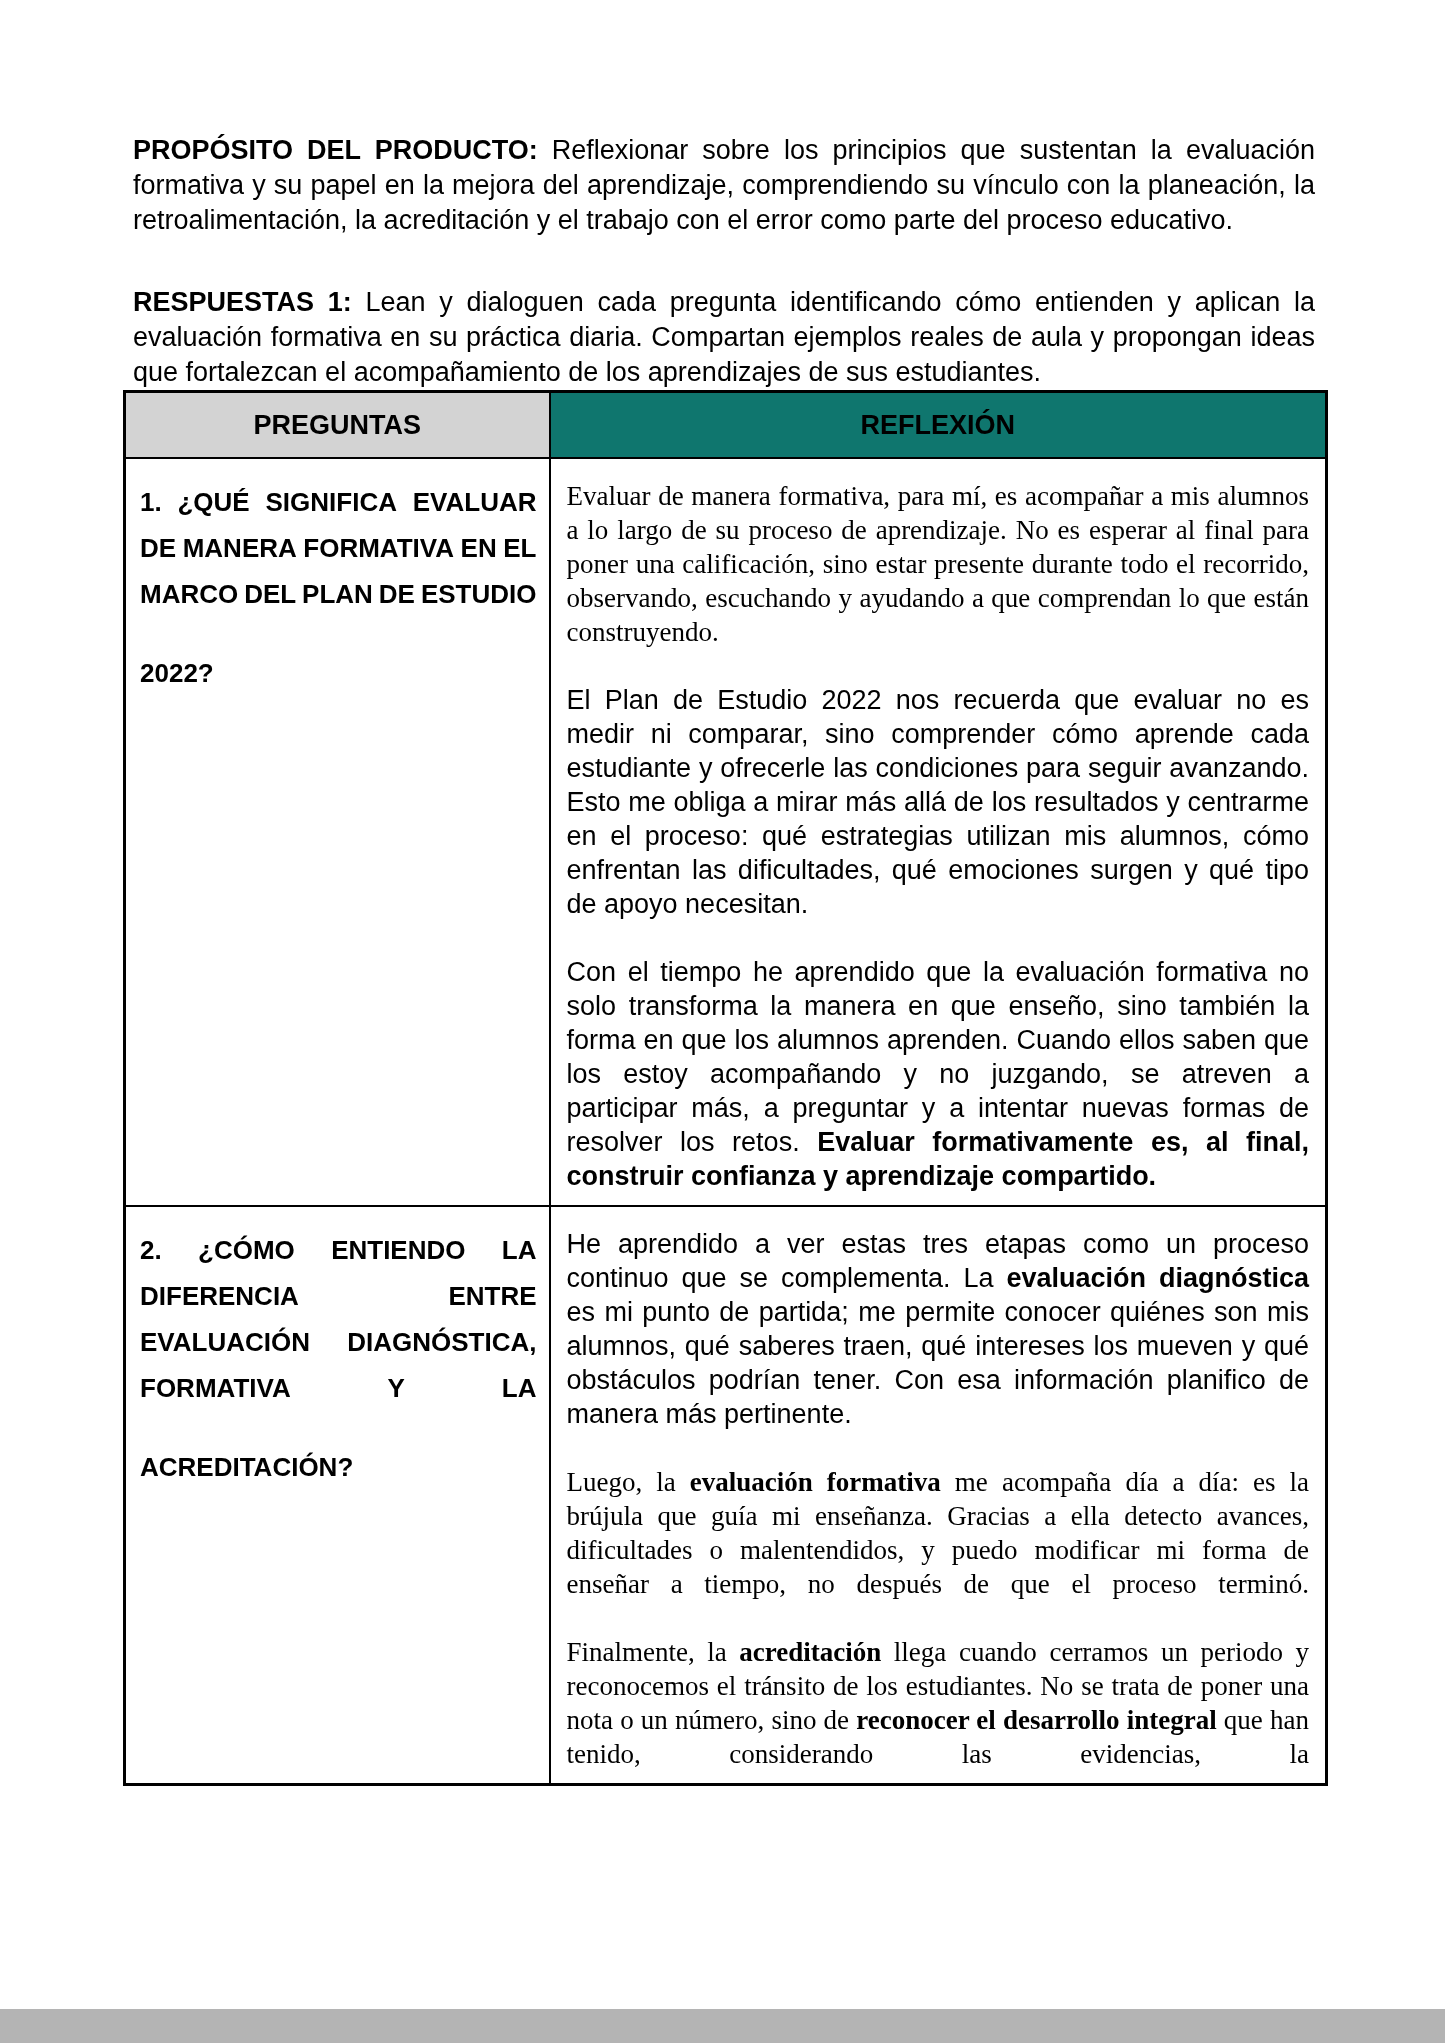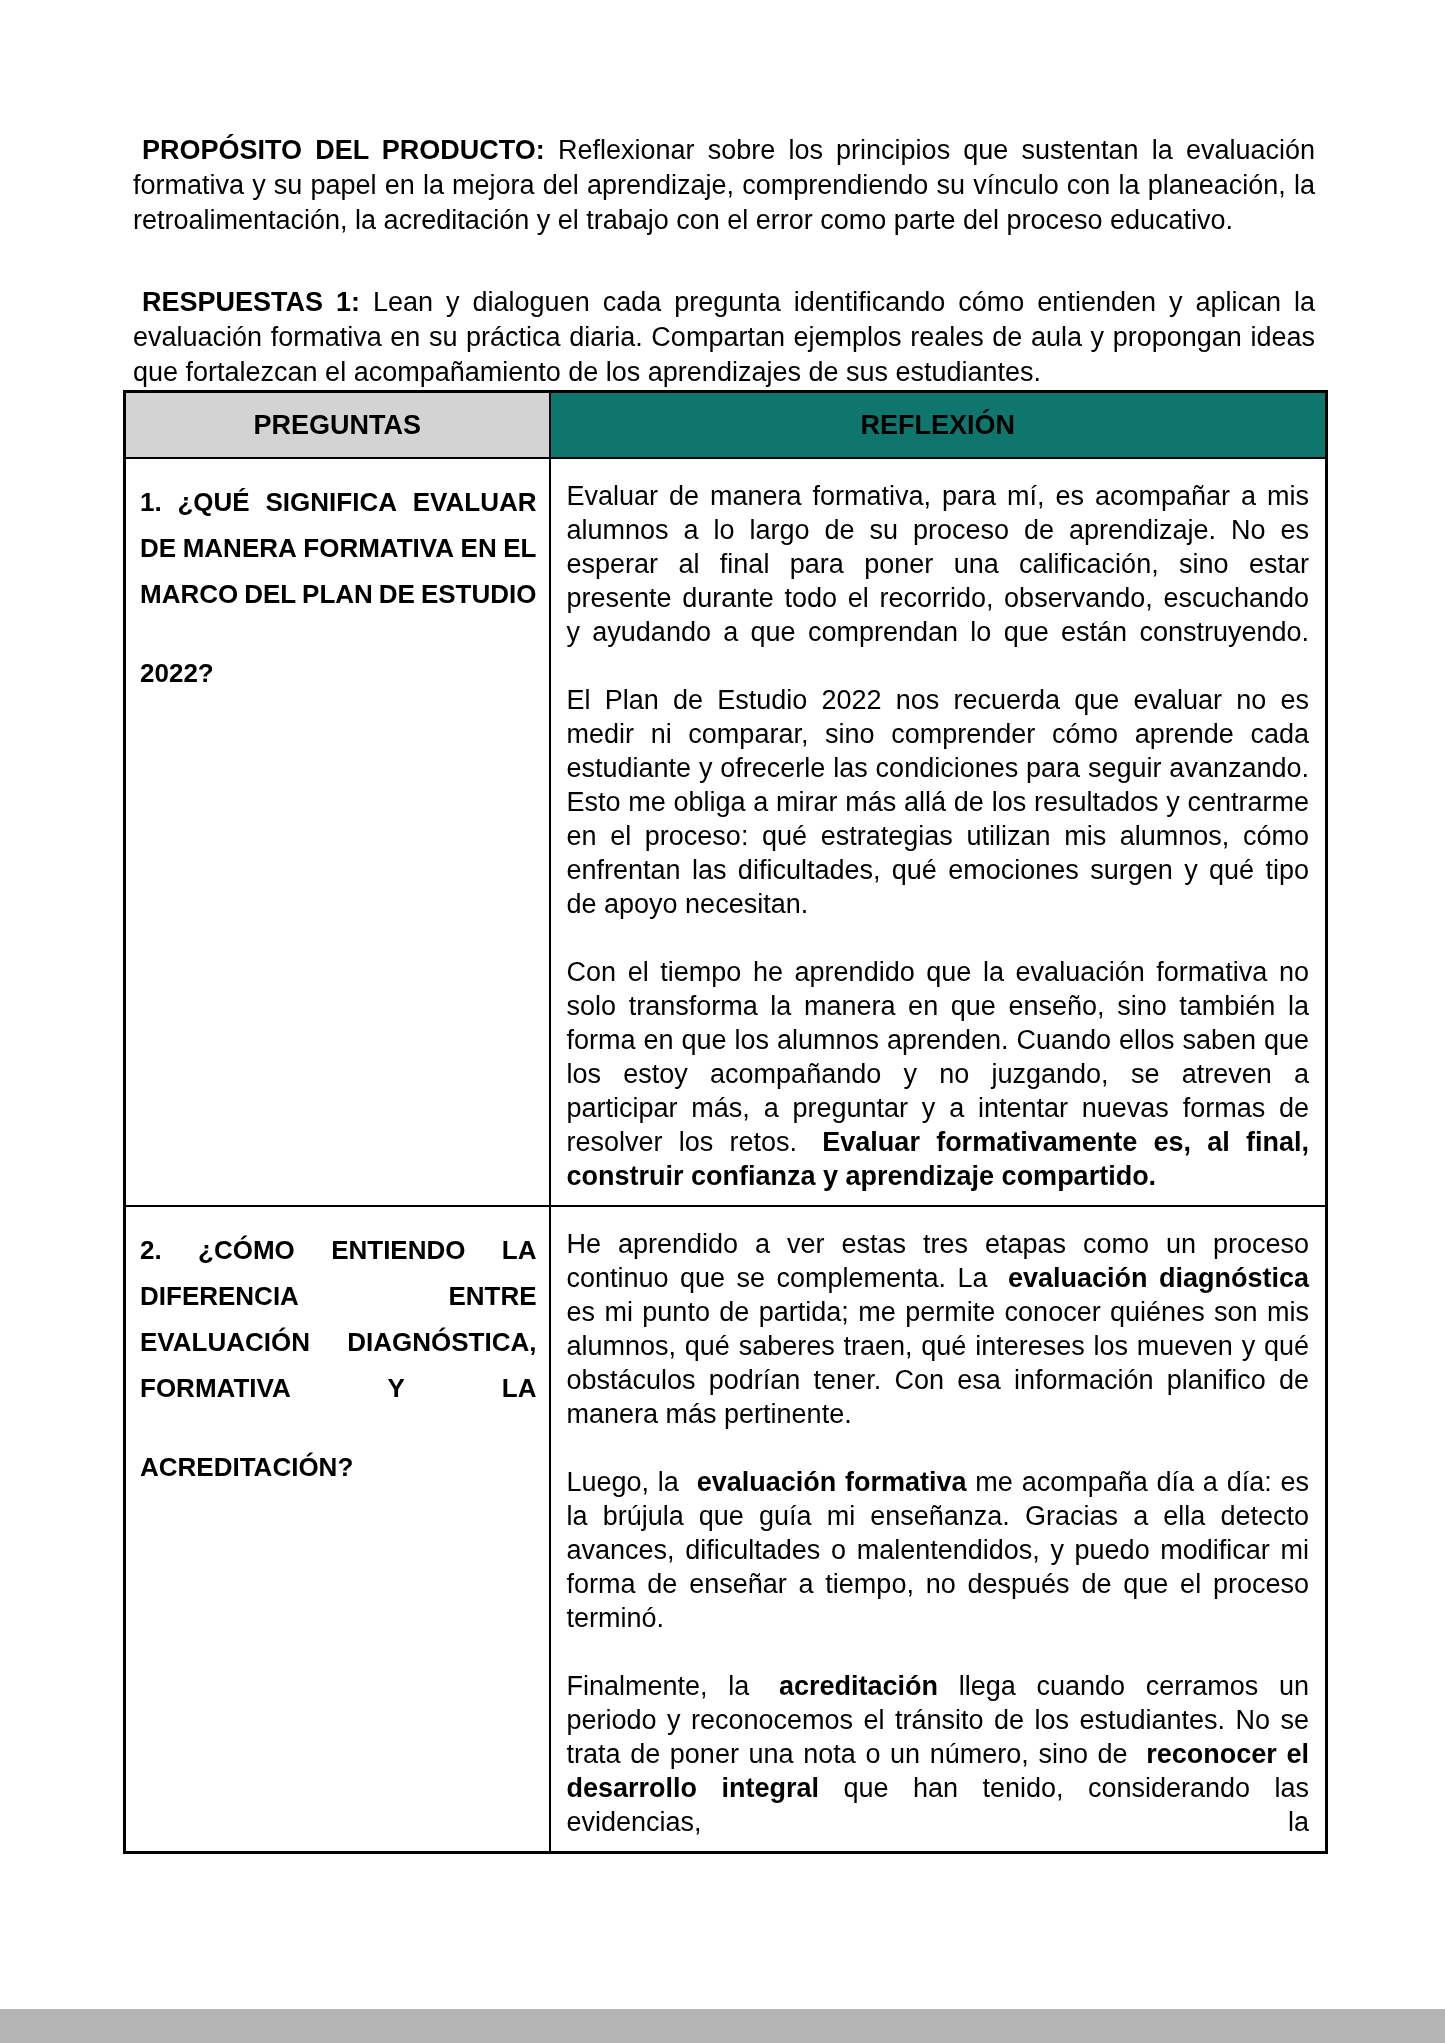--- a/index.html
+++ b/index.html
@@ -28,21 +28,21 @@
   }
   .intro {
     font-size: 27px;
     line-height: 35px;
     text-align: justify;
     margin: 0 0 47px 0;
   }
   .intro.intro2 {
     margin-bottom: 0;
   }
-  .b { font-weight: bold; margin-left: 9px; }
+  .b { font-weight: bold; }
   .tbl-title {
     font-size: 27px;
     line-height: 35px;
     font-weight: bold;
     text-align: center;
     margin: 0 0 7px 0;
   }
   table.answers {
     border-collapse: collapse;
     table-layout: fixed;
@@ -81,21 +81,21 @@
   td.a-cell {
     padding: 20px 16px 12px 16px;
     font-size: 27px;
     line-height: 34px;
   }
   .a-para {
     margin: 0 0 34px 0;
     text-align: justify;
   }
   .a-para:last-child { margin-bottom: 0; }
-  .a-para.jlast { text-align-last: justify; }
+  .a-para.jlast { text-align-last: justify; font-family: Liberation Serif, serif; }
   .page-gap {
     position: absolute;
     left: 0;
     top: 2009px;
     width: 1445px;
     height: 34px;
   }
 </style>
 </head>
 <body>

